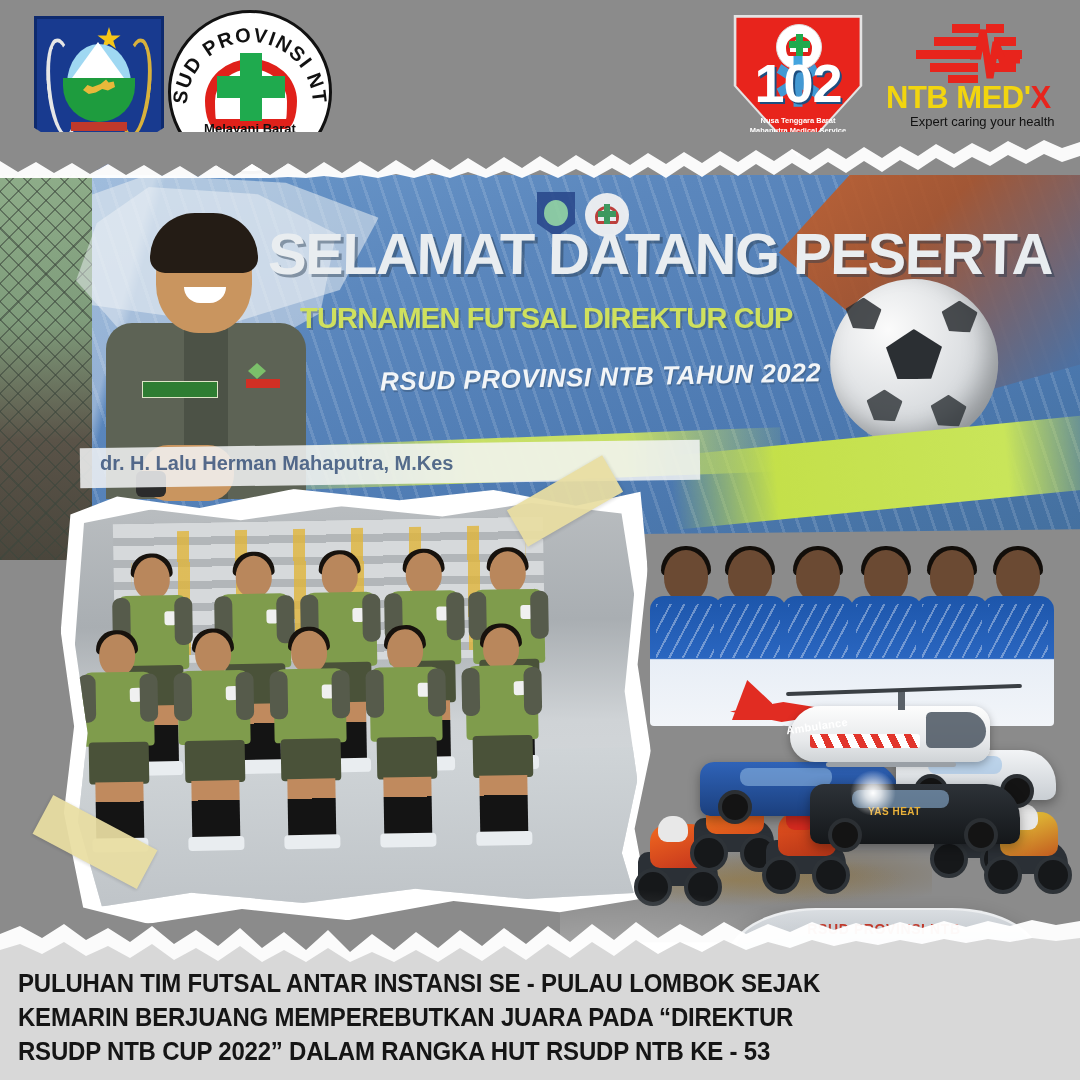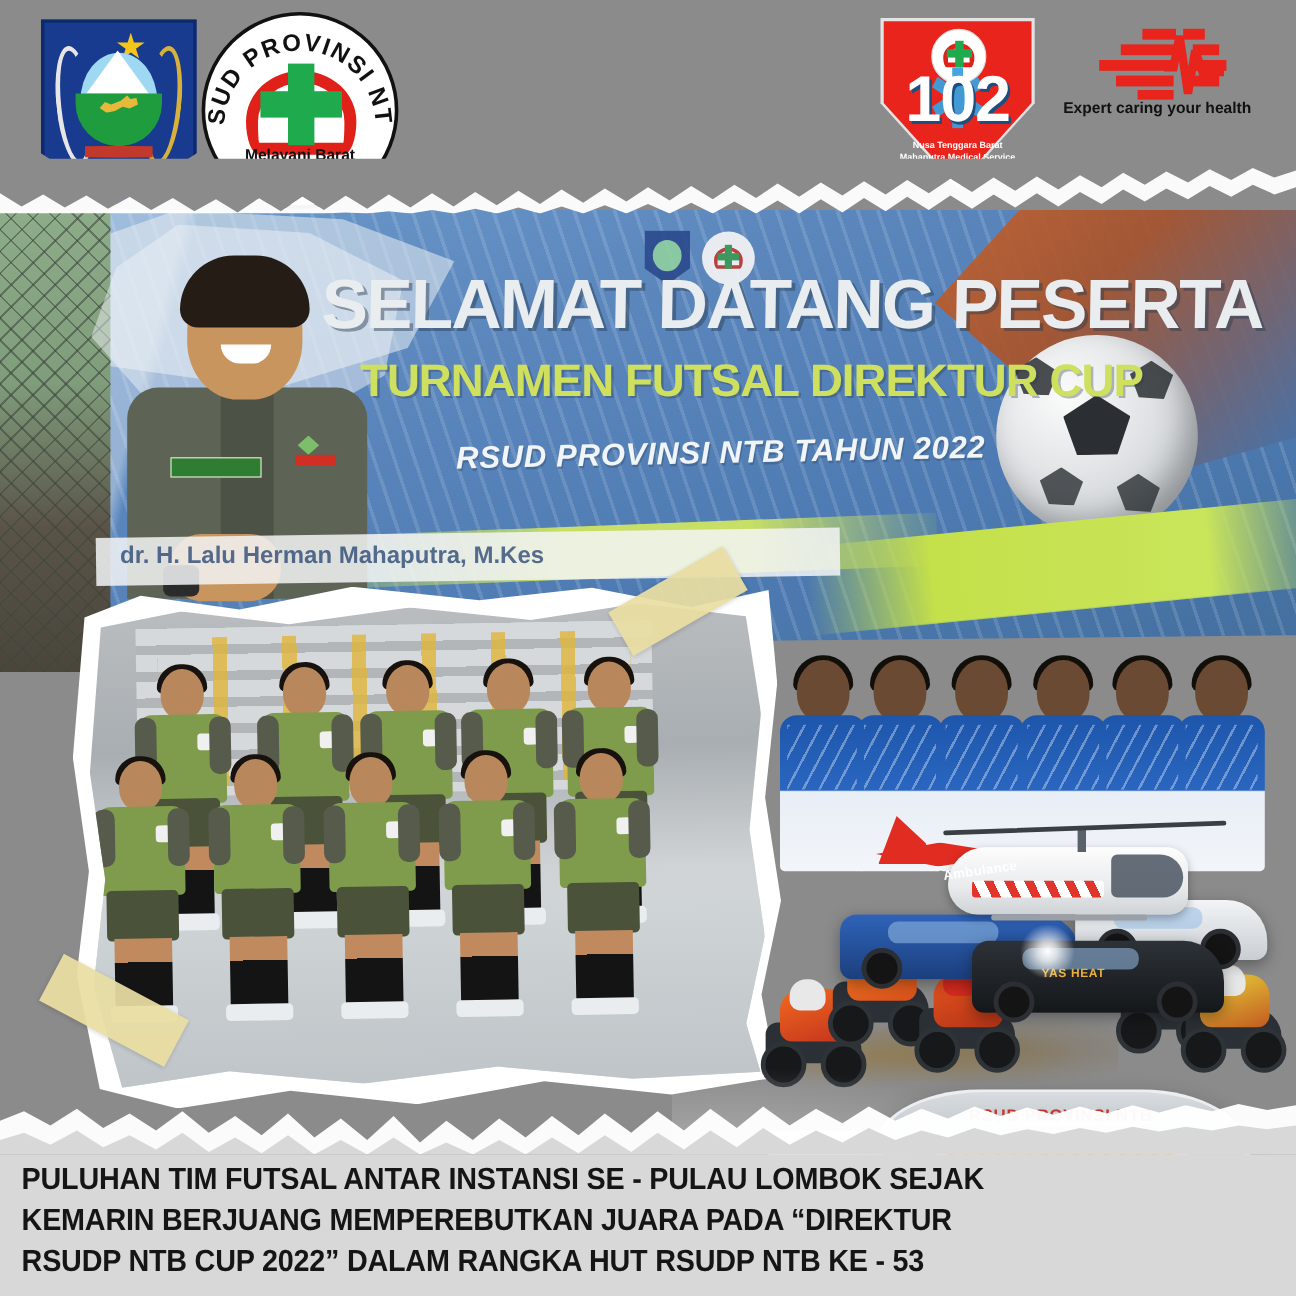--- a/index.html
+++ b/index.html
@@ -64,21 +64,21 @@
     opacity:.95;}
   .shield119 .num{position:absolute;left:0;top:44px;width:140px;text-align:center;font-size:54px;font-weight:bold;color:#fff;letter-spacing:-1px;line-height:54px;text-shadow:2px 2px 0 #1c4e80;font-family:"Liberation Sans",sans-serif;}
   .shield119 .cap{position:absolute;left:8px;top:104px;width:124px;text-align:center;font-size:7.5px;font-weight:bold;color:#fff;line-height:10px;}
 
   
   .medx{position:absolute;left:886px;top:22px;width:180px;height:112px;}
   .medx .pulse{position:absolute;left:22px;top:0px;width:136px;height:62px;}
   .medx .ptxt{position:absolute;left:0;top:60px;width:180px;}
   .medx .name{font-size:31px;font-weight:bold;color:#f2d50f;letter-spacing:-.5px;line-height:32px;white-space:nowrap;}
   .medx .name .x{color:#e8241c;}
-  .medx .tag{font-size:13px;font-weight:bold;color:#111;line-height:16px;white-space:nowrap;}
+  .medx .tag{font-size:13px;font-weight:normal;color:#111;line-height:16px;white-space:nowrap;margin-left:24px;}
 
   
   .collage{position:absolute;left:0;top:140px;width:1080px;height:880px;overflow:hidden;}
 
   
   .banner{position:absolute;left:-10px;top:25px;width:1100px;height:370px;
     background:
       linear-gradient(105deg,rgba(255,255,255,.35) 0 14%,rgba(255,255,255,0) 15%),
       repeating-linear-gradient(72deg,rgba(255,255,255,.13) 0 3px,rgba(255,255,255,0) 3px 16px),
       linear-gradient(160deg,#6f9ccd 0%,#5b87bd 35%,#4d7ab2 70%,#44709f 100%);
@@ -128,21 +128,21 @@
   .portrait .tag2 .r{position:absolute;left:0;top:16px;width:34px;height:9px;background:#d12f24;font-size:6px;color:#fff;}
   .portrait .arm{position:absolute;left:46px;top:250px;width:92px;height:56px;background:#c9955f;border-radius:26px;}
   .portrait .watch{position:absolute;left:40px;top:276px;width:30px;height:26px;background:#2b2b2b;border-radius:6px;}
 
   
   .btext{position:absolute;left:0;top:0;width:1080px;height:370px;}
   .bt-line1{position:absolute;left:268px;top:84px;width:700px;font-size:58px;font-weight:bold;color:#e9edf0;
      letter-spacing:-1.5px;line-height:60px;white-space:nowrap;
      text-shadow:3px 3px 0 rgba(40,60,80,.45);
      font-family:"Liberation Sans",sans-serif;transform:skewX(-1deg);}
-  .bt-line2{position:absolute;left:300px;top:158px;width:640px;font-size:38px;font-weight:bold;color:#cfe05e;
+  .bt-line2{position:absolute;left:300px;top:158px;width:640px;font-size:29px;font-weight:bold;color:#cfe05e;
      letter-spacing:-.8px;line-height:40px;white-space:nowrap;text-shadow:2px 2px 0 rgba(40,60,80,.35);}
   .bt-line3{position:absolute;left:380px;top:222px;width:520px;font-size:26px;font-weight:bold;color:#f2f5f7;
      font-style:italic;letter-spacing:.5px;line-height:28px;white-space:nowrap;transform:rotate(-1.2deg);
      text-shadow:1px 2px 0 rgba(40,60,80,.3);}
   .bt-line4{position:absolute;left:100px;top:312px;width:560px;font-size:20px;font-weight:bold;color:#23406e;
      line-height:22px;white-space:nowrap;opacity:.75;}
   .bt-line4-bg{position:absolute;left:80px;top:304px;width:620px;height:40px;background:#f3f5f6;opacity:.85;transform:rotate(-.8deg);}
 
   
   .fence{position:absolute;left:0;top:20px;width:92px;height:400px;
@@ -350,20 +350,21 @@
         <rect x="26" y="15" width="46" height="9" fill="#e8241c"></rect>
         <rect x="86" y="15" width="22" height="9" fill="#e8241c"></rect>
         <rect x="8" y="28" width="62" height="9" fill="#e8241c"></rect>
         <rect x="88" y="28" width="26" height="9" fill="#e8241c"></rect>
         <rect x="22" y="41" width="48" height="9" fill="#e8241c"></rect>
         <rect x="86" y="41" width="22" height="9" fill="#e8241c"></rect>
         <rect x="40" y="53" width="30" height="8" fill="#e8241c"></rect>
         <polyline points="62,34 70,34 75,8 82,56 88,20 94,38 112,38" fill="none" stroke="#e8241c" stroke-width="7" stroke-linejoin="miter"></polyline>
       </svg>
       <div class="ptxt">
+        <div class="name"><span>NTB MED'</span><span class="x">X</span></div>
         <div class="tag">Expert caring your health</div>
       </div>
     </div>
   </div>
 
   <div class="collage">
 
     <div class="banner">
       <div class="whitesplash"></div>
       <div class="orange"></div>

